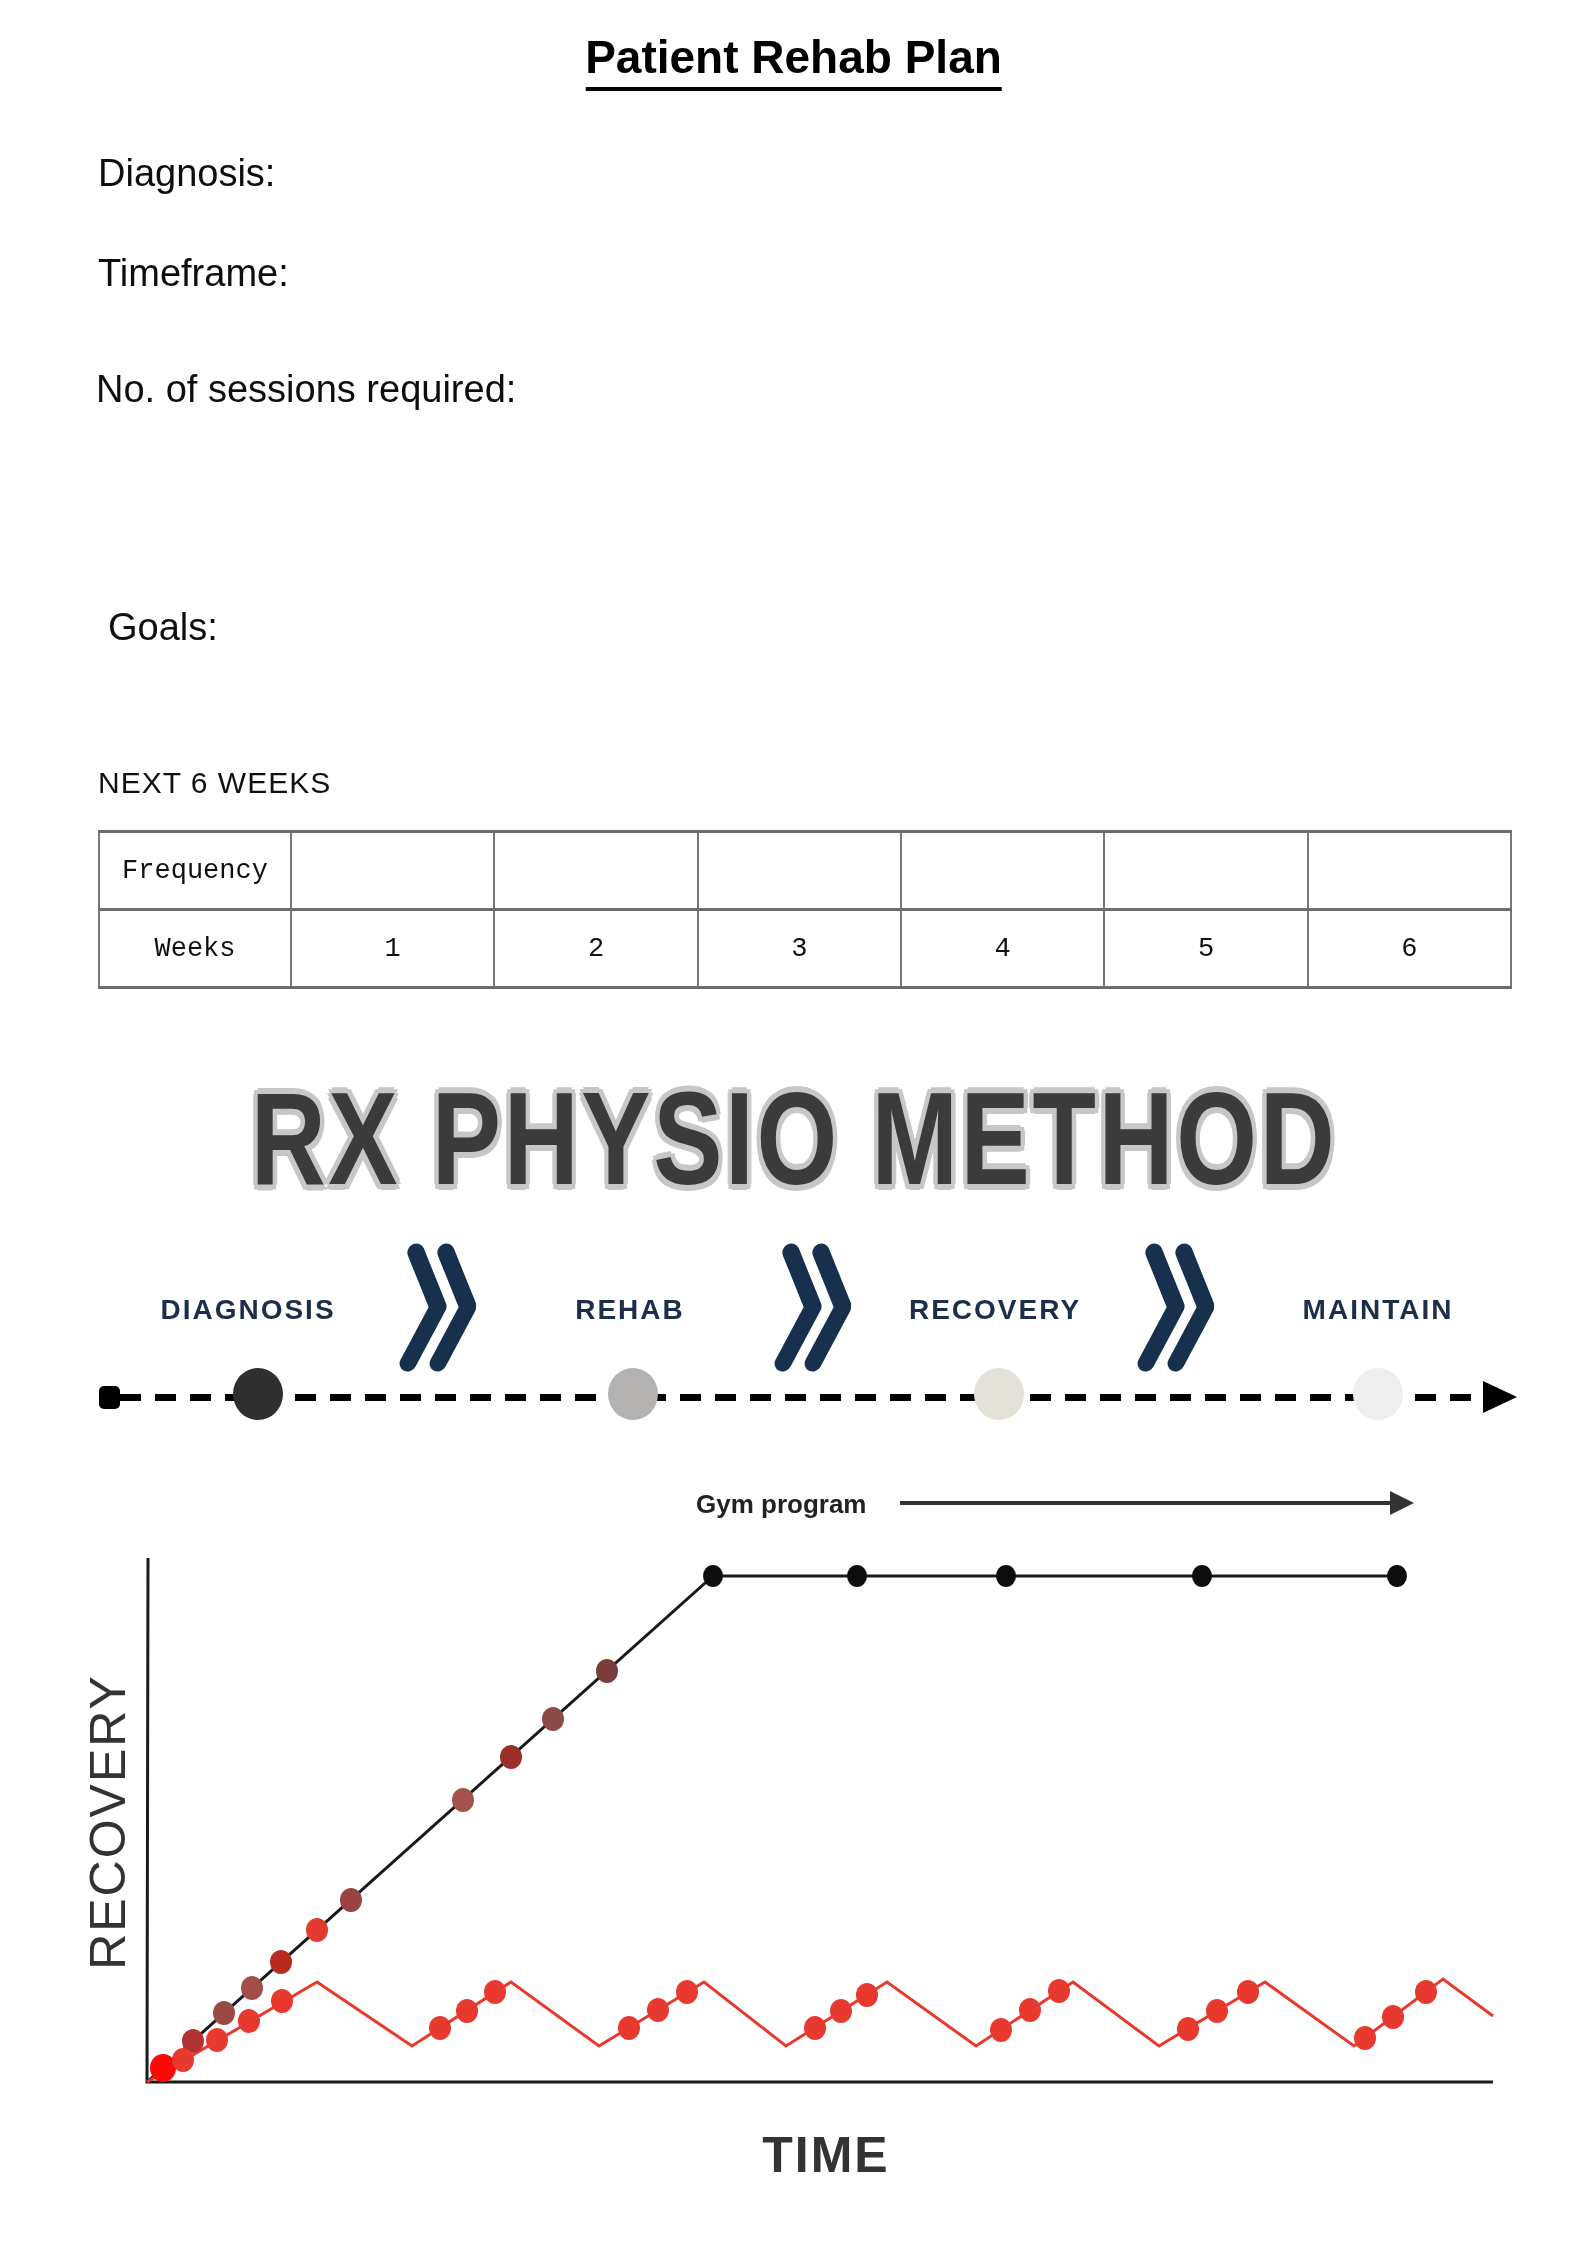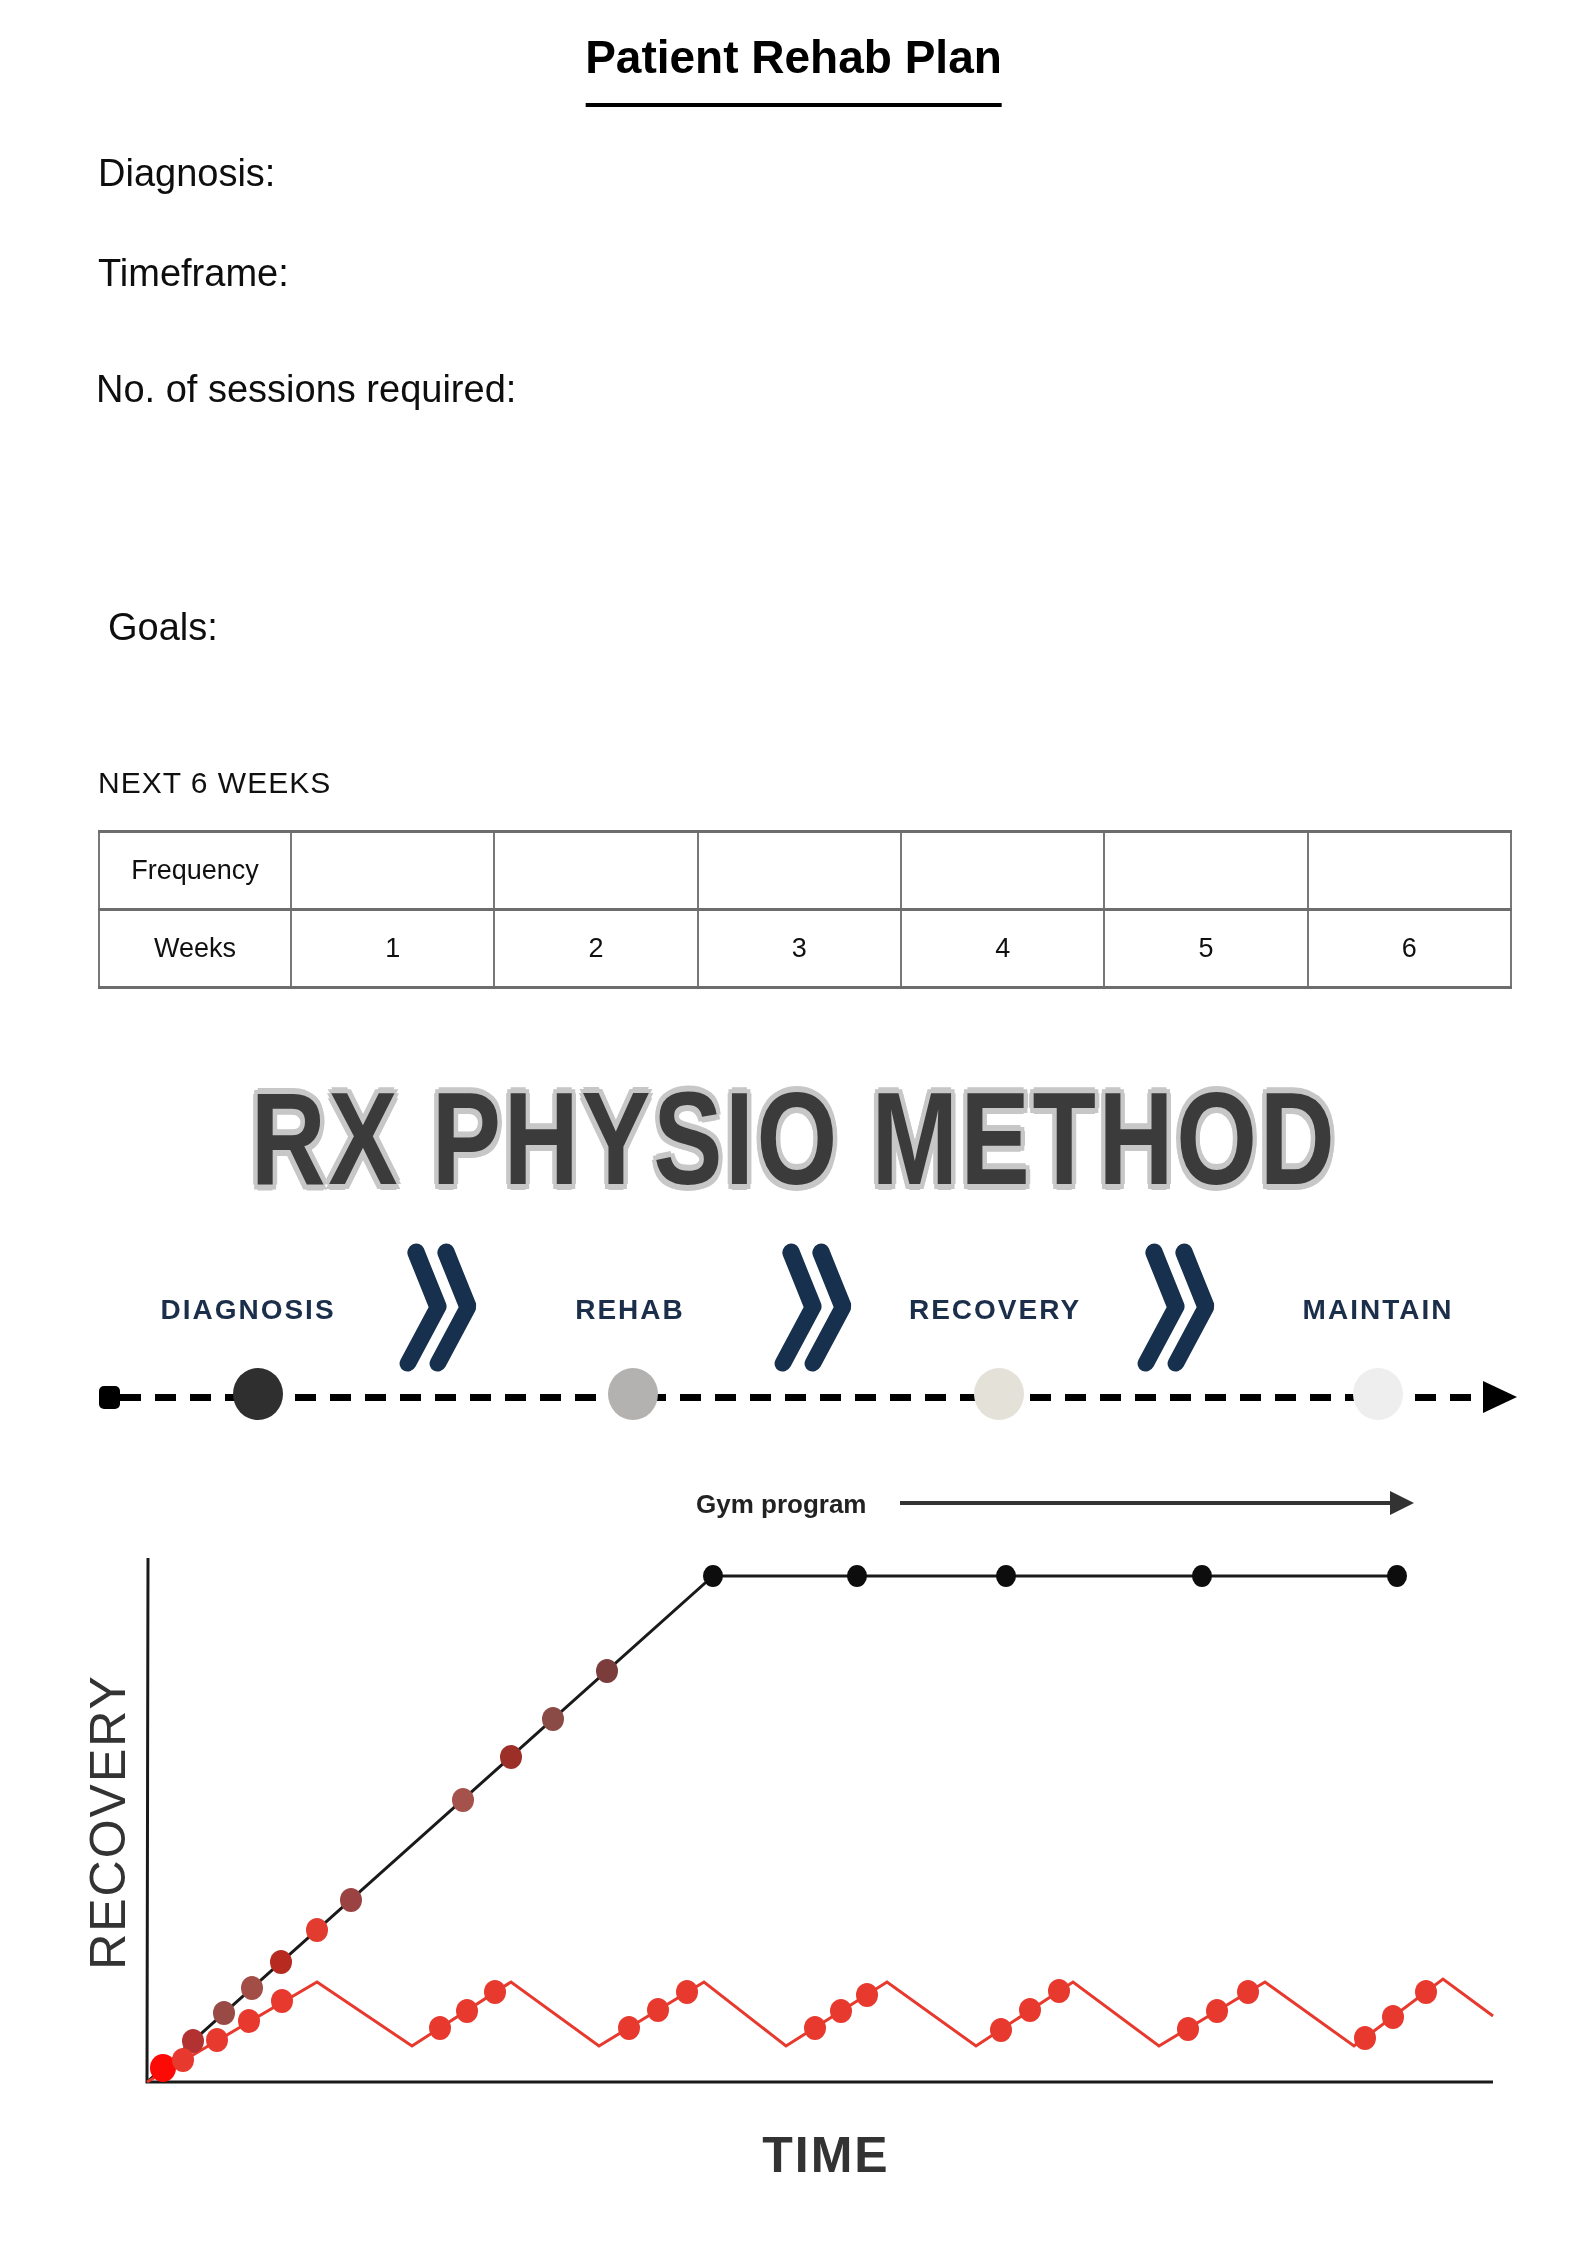--- a/index.html
+++ b/index.html
@@ -1,34 +1,34 @@
 <!DOCTYPE html>
 <html><head>
 <meta charset="utf-8">
 <style>
   html,body{margin:0;padding:0;background:#ffffff;}
   body{font-family:"Liberation Sans","DejaVu Sans",sans-serif;color:#111;}
   #page{position:relative;width:1587px;height:2245px;background:#fff;overflow:hidden;}
 
   .page-title{position:absolute;left:50%;top:30px;transform:translateX(-50%);
     font-size:46px;font-weight:700;color:#000;white-space:nowrap;
-    border-bottom:4px solid #000;padding-bottom:19px;}
+    border-bottom:4px solid #000;padding-bottom:3px;}
 
   .field-label{position:absolute;font-size:38px;font-weight:300;color:#0e0e0e;white-space:nowrap;}
   .fl-0{left:98px;top:152px;}
   .fl-1{left:98px;top:252px;}
   .fl-2{left:96px;top:368px;}
   .fl-3{left:104px;top:486px;}
   .fl-4{left:108px;top:606px;}
 
   .weeks-heading{position:absolute;left:98px;top:766px;font-size:30px;font-weight:400;color:#101010;letter-spacing:1px;}
 
   table.schedule{position:absolute;left:98px;top:830px;width:1414px;border-collapse:collapse;table-layout:fixed;}
   table.schedule td{border:2px solid #787878;height:73px;text-align:center;vertical-align:middle;
-    font-size:27px;font-weight:300;color:#101010;background:#fff;}
+    font-size:27px;font-weight:300;color:#101010;background:#fff;font-family:Liberation Mono, monospace;}
   table.schedule tr:first-child td{border-top:3px solid #6d6d6d;border-bottom:3px solid #6d6d6d;}
   table.schedule tr:last-child td{border-bottom:3px solid #6d6d6d;}
   table.schedule td.lab{width:188px;}
 
   .method-title{position:absolute;left:50%;top:1062px;transform:translateX(-50%) scale(0.88,1.12);
     transform-origin:center top;font-size:118px;font-weight:800;letter-spacing:3px;color:#3b3b3b;white-space:nowrap;
     text-shadow:-5px 0 #c7c7c7,5px 0 #c7c7c7,0 -5px #c7c7c7,0 5px #c7c7c7,
       -4px -4px #c7c7c7,4px 4px #c7c7c7,-4px 4px #c7c7c7,4px -4px #c7c7c7;}
 
   .stage-label{position:absolute;top:1294px;transform:translateX(-50%);

